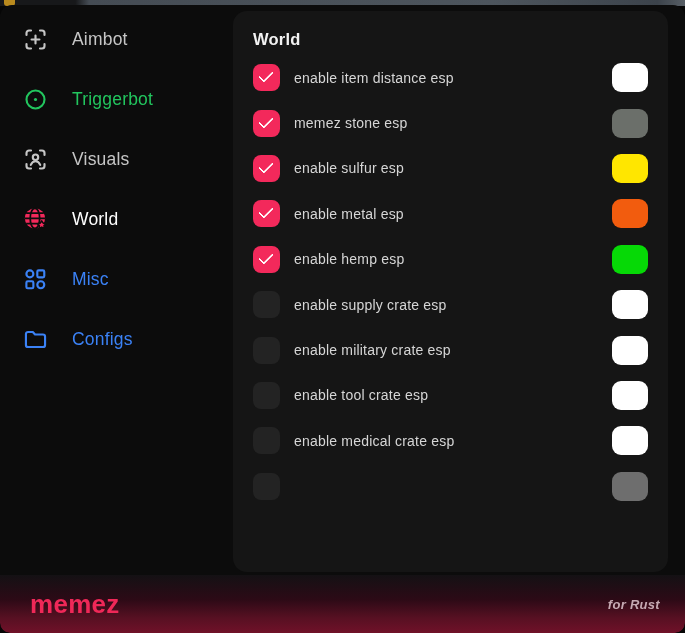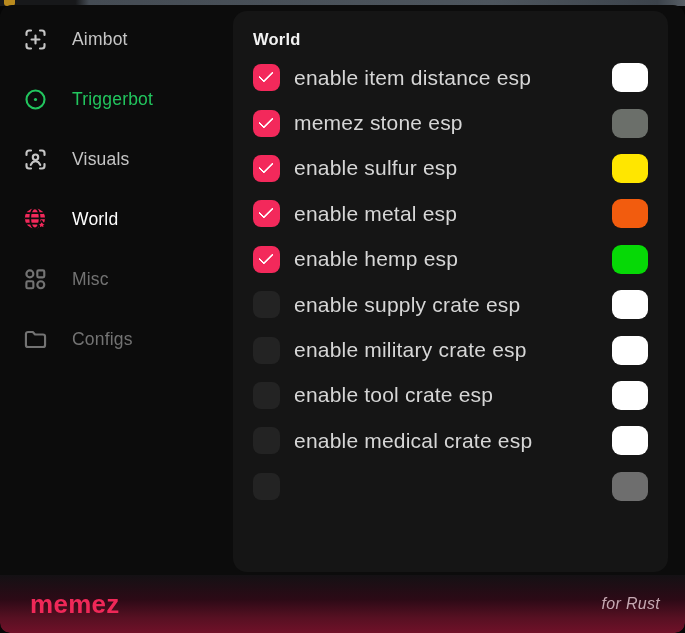--- a/index.html
+++ b/index.html
@@ -35,21 +35,21 @@
   }
   .side-item {
     height:60px; display:flex; align-items:center;
     padding-left:22px; cursor:pointer;
   }
   .side-item .icon { width:27px; height:27px; flex:0 0 27px; display:flex; align-items:center; justify-content:center; }
   .side-item .icon svg { width:27px; height:27px; display:block; }
   .side-item .side-label { margin-left:23px; font-size:17.5px; letter-spacing:.2px; }
   .side-item[data-tone="bright"] { color:#c6c6c6; }
   .side-item[data-tone="dim"]    { color:#22c55e;align-items:center; }
-  .side-item[data-tone="mid"]    { color:#737373; }
+  .side-item[data-tone="mid"]    { color:#3b82f6; }
   .side-item[data-tone="active"] { color:#ffffff; }
   .side-item[data-tone="active"] .icon { color:#f3295b; }
 
   
   .panel {
     position:absolute; left:233px; top:6px; width:435px; height:561px;
     background:#151515;
     border-radius:14px;
     padding:12px 20px 0 20px;
     overflow:hidden;
@@ -67,38 +67,38 @@
   }
   .checkbox.checked { background:var(--accent,#f3295b); }
   .checkbox.checked::after {
     content:""; position:absolute; left:6px; top:7px;
     width:12px; height:6px;
     border-left:2.6px solid #fff; border-bottom:2.6px solid #fff;
     border-radius:1px;
     transform:rotate(-45deg);
   }
   .row-label {
-    margin-left:14px; font-size:21px; color:#d6d6d6; letter-spacing:.2px;
+    margin-left:14px; font-size:14px; color:#d6d6d6; letter-spacing:.2px;
   }
   .spacer { flex:1; }
   .swatch {
     width:36px; height:29px; border-radius:9px; background:#fff;
     cursor:pointer; flex:0 0 36px;
   }
 
   
   .footer {
     position:absolute; left:0; bottom:0; width:685px; height:58px;
     background:linear-gradient(180deg,#141114 0%,#2c0a16 42%,#571022 74%,#701129 100%);
     border-radius:0 0 10px 10px;
     display:flex; align-items:center; justify-content:space-between;
     padding:0 25px 0 30px;
   }
   .brand { font-size:26px; font-weight:700; color:#ef2858; letter-spacing:.3px; }
-  .tagline { font-size:16px; font-weight:400; font-style:italic; color:#c5a9b2; letter-spacing:.3px; }
+  .tagline { font-size:13px; font-weight:700; font-style:italic; color:#c5a9b2; letter-spacing:.3px; }
 
   svg { overflow:visible; }
 </style>
 </head>
 <body>
 
 <div class="behind-strip">
   <div class="behind-dot"></div>
 </div>
 

